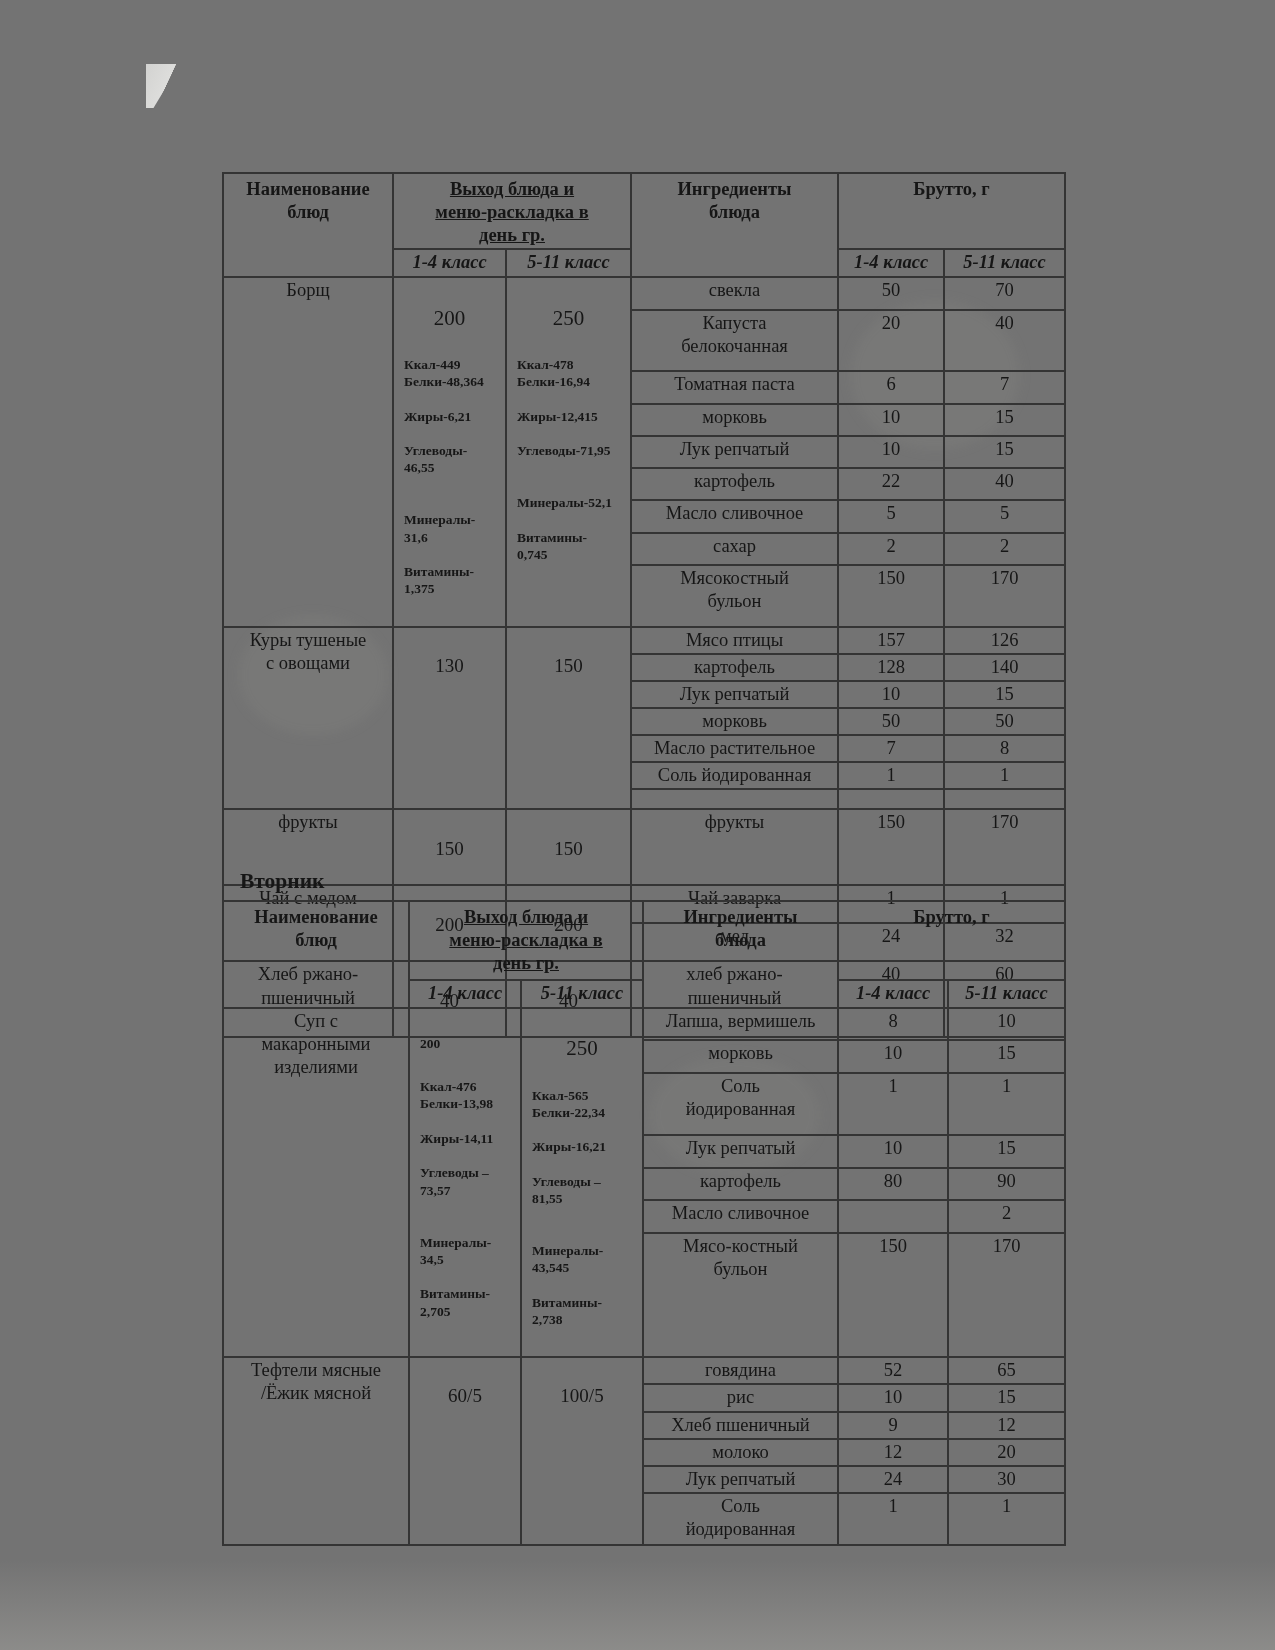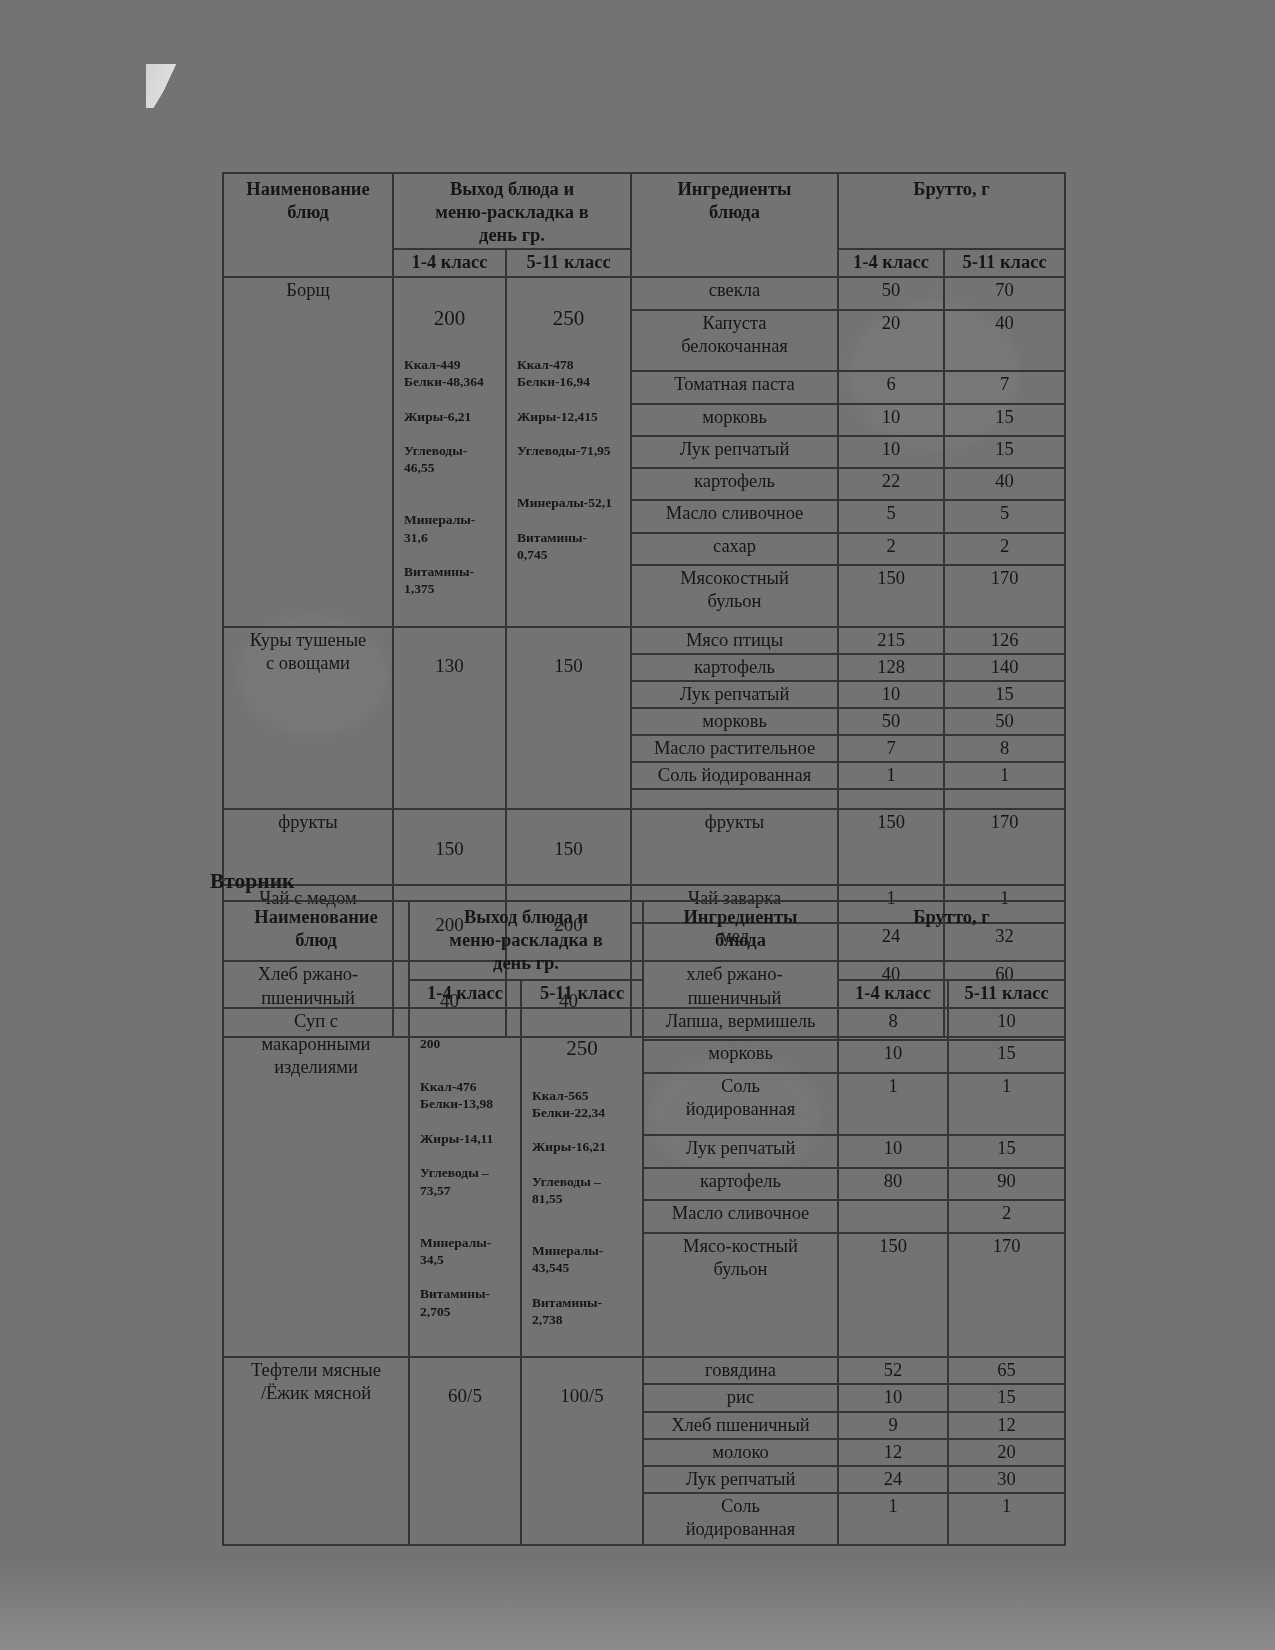--- a/index.html
+++ b/index.html
@@ -40,42 +40,42 @@
     vertical-align:top;
     white-space:pre-line;
     padding:1px 3px;
     font-size:18.5px;line-height:1.25;
     overflow:hidden;
   }
   
   tr.head-main th{font-weight:bold;text-align:center;padding-top:4px;}
   #table1 tr.head-main th{height:69px;}
   #table2 tr.head-main th{height:72px;}
-  th.th-out{text-align:left;padding-left:10px;}
-  tr.head-sub th{font-weight:bold;text-align:center;height:24px;padding:1px 12px;}
+  th.th-out{text-align:left;padding-left:10px;text-decoration:underline;}
+  tr.head-sub th{font-weight:bold;text-align:center;height:24px;padding:1px 12px;font-style:italic;}
   
   td.dish{text-align:center;padding-top:3px;}
   td.out{padding:0;}
   .out-main{font-size:19px;text-align:center;padding-top:2px;}
   .out-main.lg{font-size:21px;}
   .out-main.small{font-size:13.5px;font-weight:bold;text-align:left;padding:3px 2px 0 7px;}
   .out-info{
     font-weight:bold;font-size:13.5px;line-height:1.28;
     text-align:left;padding:2px 2px 4px 7px;white-space:pre-line;
   }
   td.ing{text-align:center;margin-top:40px;}
   td.val{text-align:center;}
   tr.r1 td{height:23px;}
   tr.h2 td{height:48px;border-radius:17px;}
   tr.spacer td{height:16px;}
   tr.tall td{height:100px;}
   tr.tea td{height:20px;}
 
   .day-heading{
-    position:absolute;left:210px;top:869px;
+    position:absolute;left:240px;top:869px;
     font-weight:bold;font-size:21.5px;color:#161616;
   }
 </style>
 </head>
 <body>
 
 <div class="page">
   <div class="crease"></div>
   <div class="smudge a"></div>
   <div class="smudge b"></div>
@@ -194,21 +194,21 @@
       <tr class="r1">
         <td class="dish" rowspan="7">Куры тушеные
 с овощами</td>
         <td class="out" rowspan="7">
           <div class="out-main">130</div>
         </td>
         <td class="out" rowspan="7">
           <div class="out-main">150</div>
         </td>
         <td class="ing">Мясо птицы</td>
-        <td class="val">215</td>
+        <td class="val">157</td>
         <td class="val">126</td>
       </tr>
       <tr class="r1">
         <td class="ing">картофель</td>
         <td class="val">128</td>
         <td class="val">140</td>
       </tr>
       <tr class="r1">
         <td class="ing">Лук репчатый</td>
         <td class="val">10</td>

